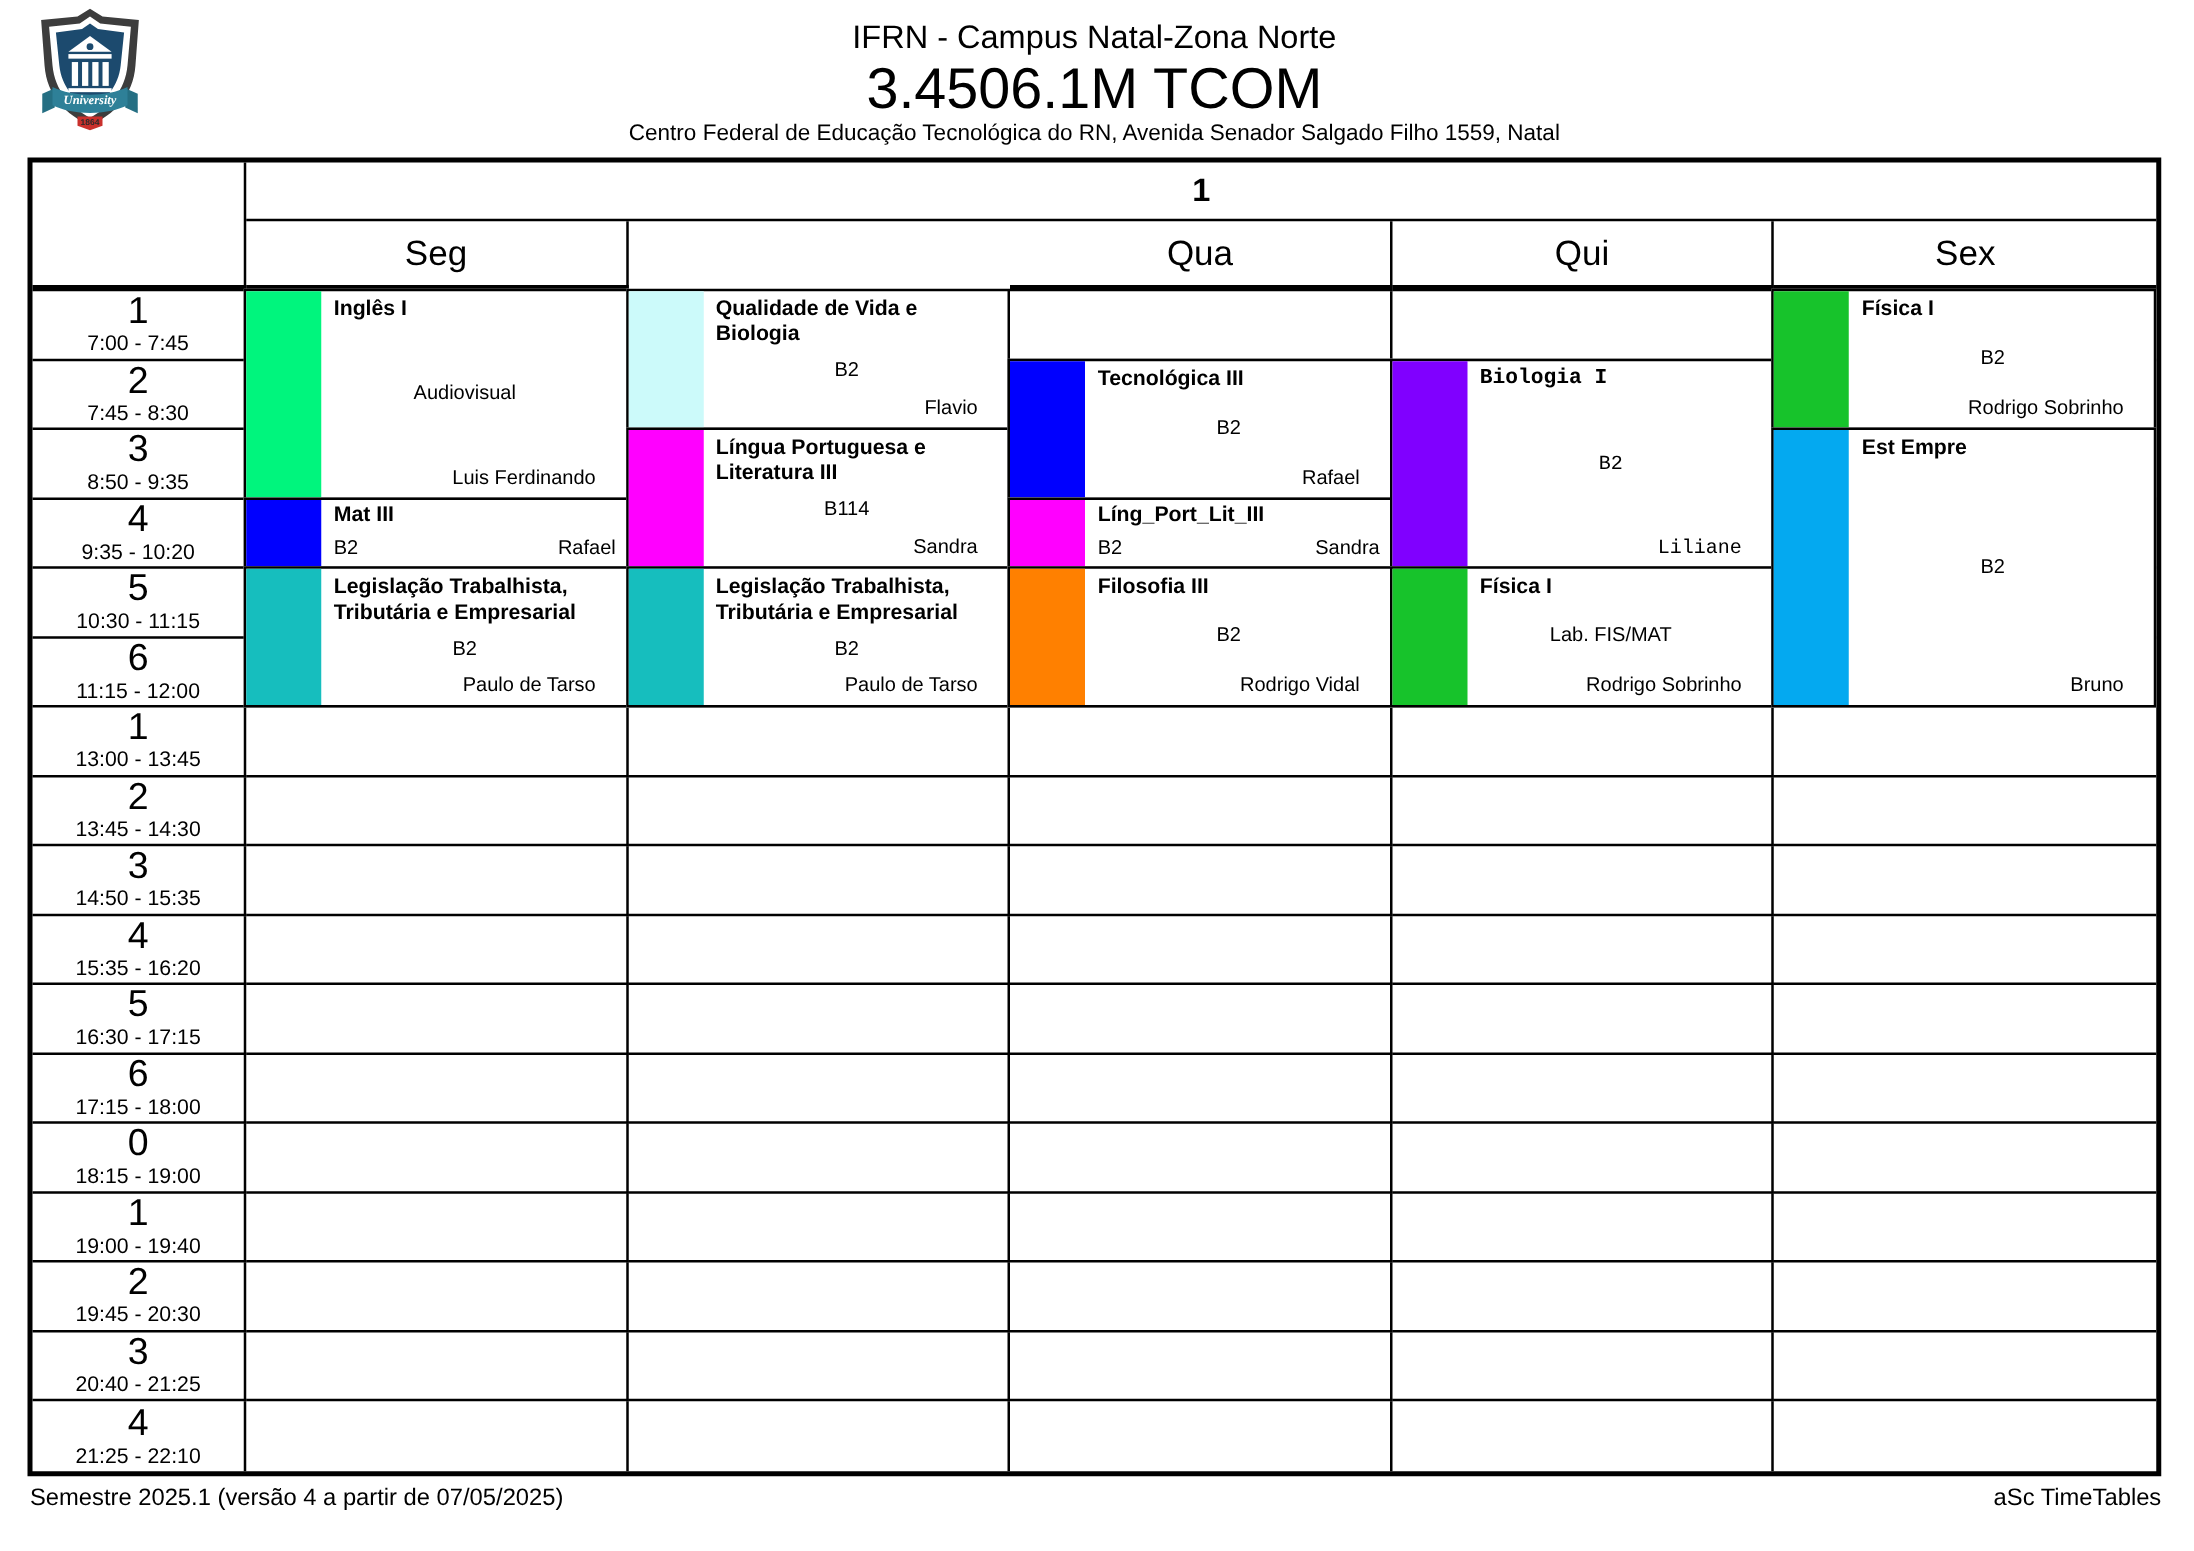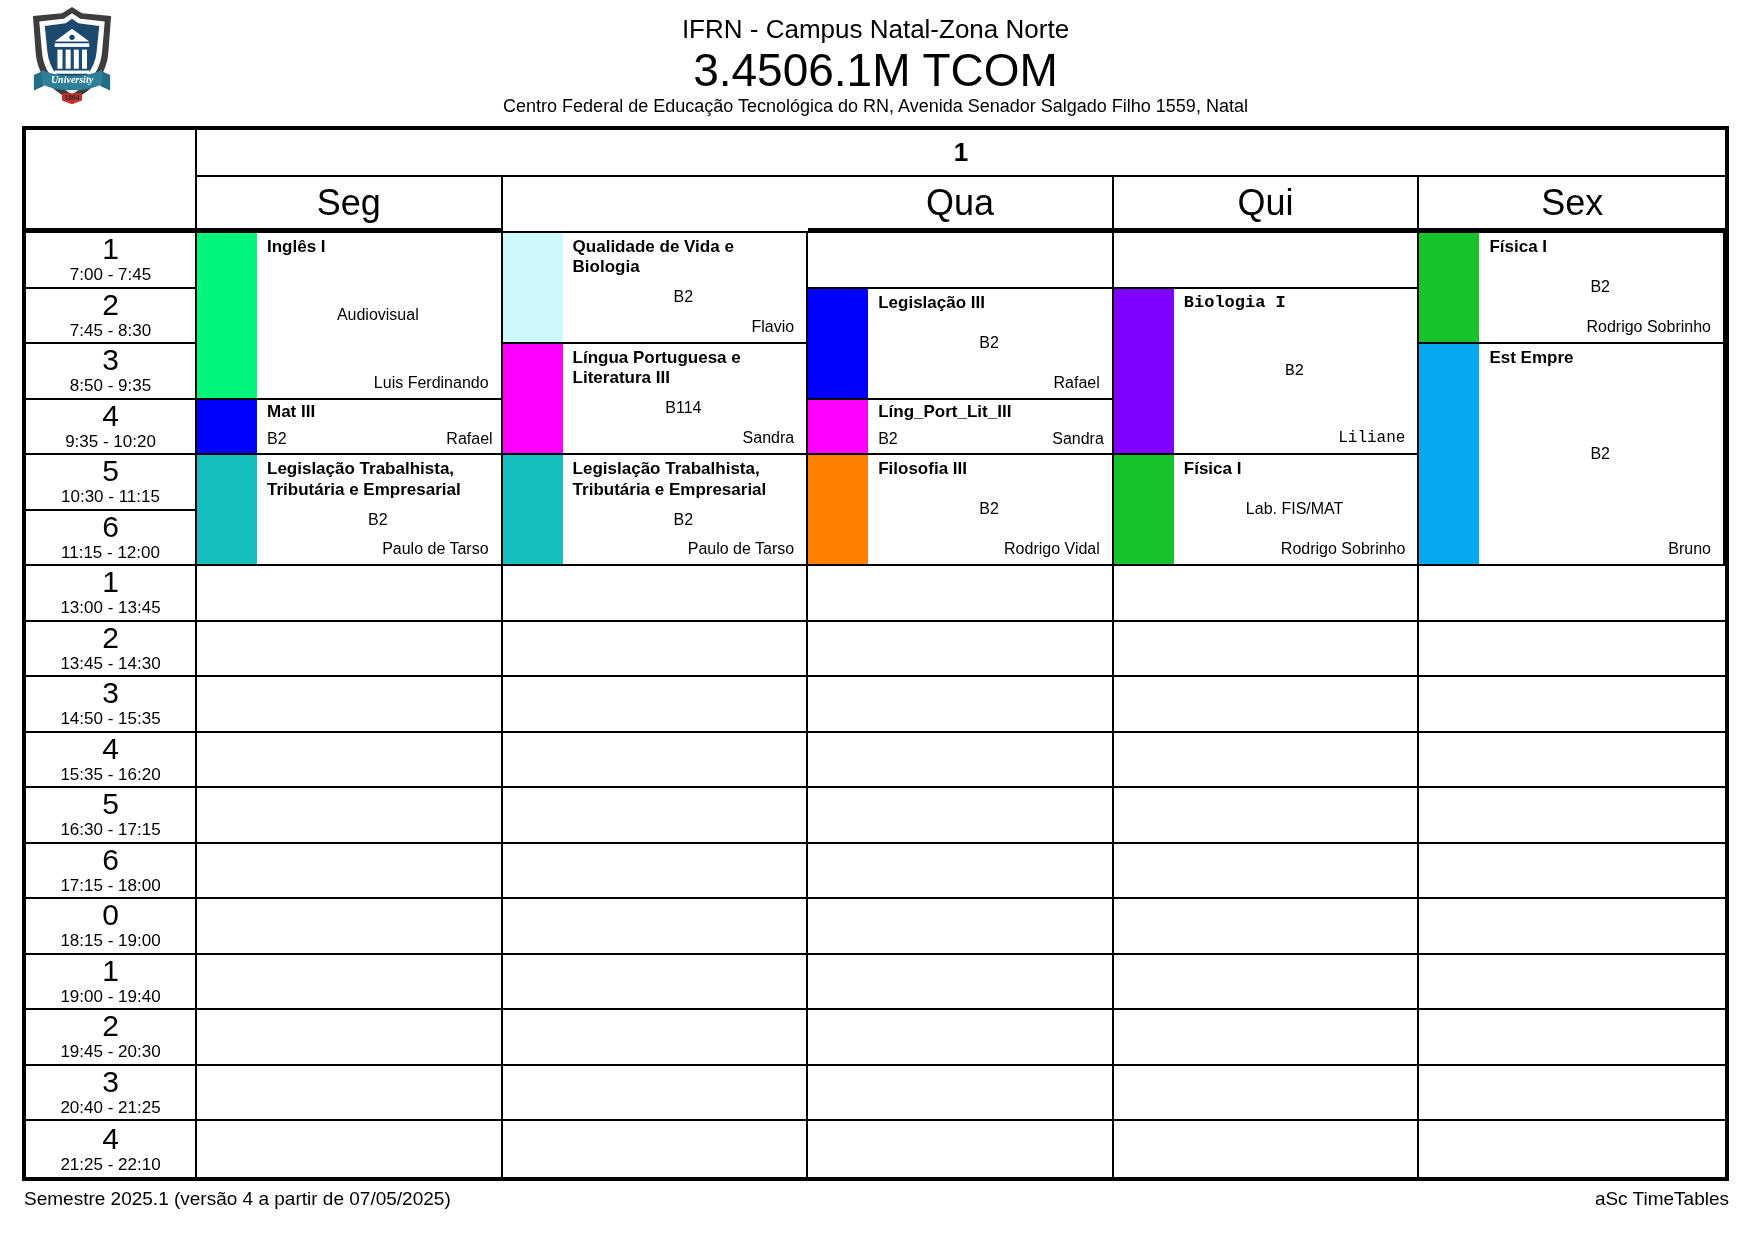--- a/index.html
+++ b/index.html
@@ -23,40 +23,40 @@
     grid-template-rows:47px 56px repeat(17,1fr);
   }
   .corner{grid-column:1;grid-row:1/3;border-right:2px solid #000;border-bottom:5px solid #000;}
   .group-head{
     grid-column:2/7;grid-row:1;border-bottom:2px solid #000;
     display:flex;align-items:center;justify-content:center;
     font-size:26px;font-weight:bold;
   }
   .day-head{
     grid-row:2;border-right:2px solid #000;border-bottom:5px solid #000;
-    display:flex;align-items:center;justify-content:center;font-size:36px;
+    display:flex;align-items:center;justify-content:center;font-size:28px;
   }
   .day-head.nobr{border-right:none;}
   .period{
     grid-column:1;border-right:2px solid #000;border-bottom:2px solid #000;
     display:flex;flex-direction:column;align-items:center;justify-content:center;
   }
   .period.nobb{border-bottom:none;}
   .p-num{font-size:30px;line-height:1;}
   .p-time{font-size:17px;line-height:1.2;margin-top:1px;}
   .cell{border-right:2px solid #000;border-bottom:2px solid #000;}
   .cell.nobr{border-right:none;}
   .cell.nobb{border-bottom:none;}
   
   .block{
     position:relative;z-index:2;display:flex;background:#fff;
     border:2px solid #000;margin:-2px 0 0 -2px;box-sizing:border-box;
   }
   .block-bar{flex:0 0 60px;}
-  .block-content{flex:1;min-width:0;display:flex;flex-direction:column;padding:4px 12px 5px 10px;}
+  .block-content{flex:1;min-width:0;display:flex;flex-direction:column;padding:4px 24px 5px 10px;}
   .block-content.compact{justify-content:space-between;padding:2px 8px 4px 10px;}
   .block-title{font-size:17px;font-weight:bold;line-height:1.2;}
   .block-mid{flex:1;display:flex;align-items:center;justify-content:center;}
   .block-room,.block-teacher{font-size:16px;line-height:1.25;}
   .block-bottom{display:flex;justify-content:flex-end;align-items:flex-end;text-align:center;}
   .block-bottom.between{justify-content:space-between;}
   
   .footer-left{position:absolute;left:24px;top:1188px;font-size:19px;}
   .footer-right{position:absolute;right:26px;top:1188px;font-size:19px;text-align:right;}
 </style>
@@ -322,21 +322,21 @@
             <div class="block-room">B2</div>
           </div>
           <div class="block-bottom">
             <div class="block-teacher">Paulo de Tarso</div>
           </div>
         </div>
       </div>
       <div class="block" style="grid-area: 4 / 4 / span 2;">
         <div class="block-bar" style="background: rgb(0, 0, 255);"></div>
         <div class="block-content">
-          <div class="block-title">Legislação III</div>
+          <div class="block-title">Tecnológica III</div>
           <div class="block-mid">
             <div class="block-room">B2</div>
           </div>
           <div class="block-bottom">
             <div class="block-teacher">Rafael</div>
           </div>
         </div>
       </div>
       <div class="block" style="grid-area: 6 / 4 / span 1;">
         <div class="block-bar" style="background: rgb(255, 0, 255);"></div>

